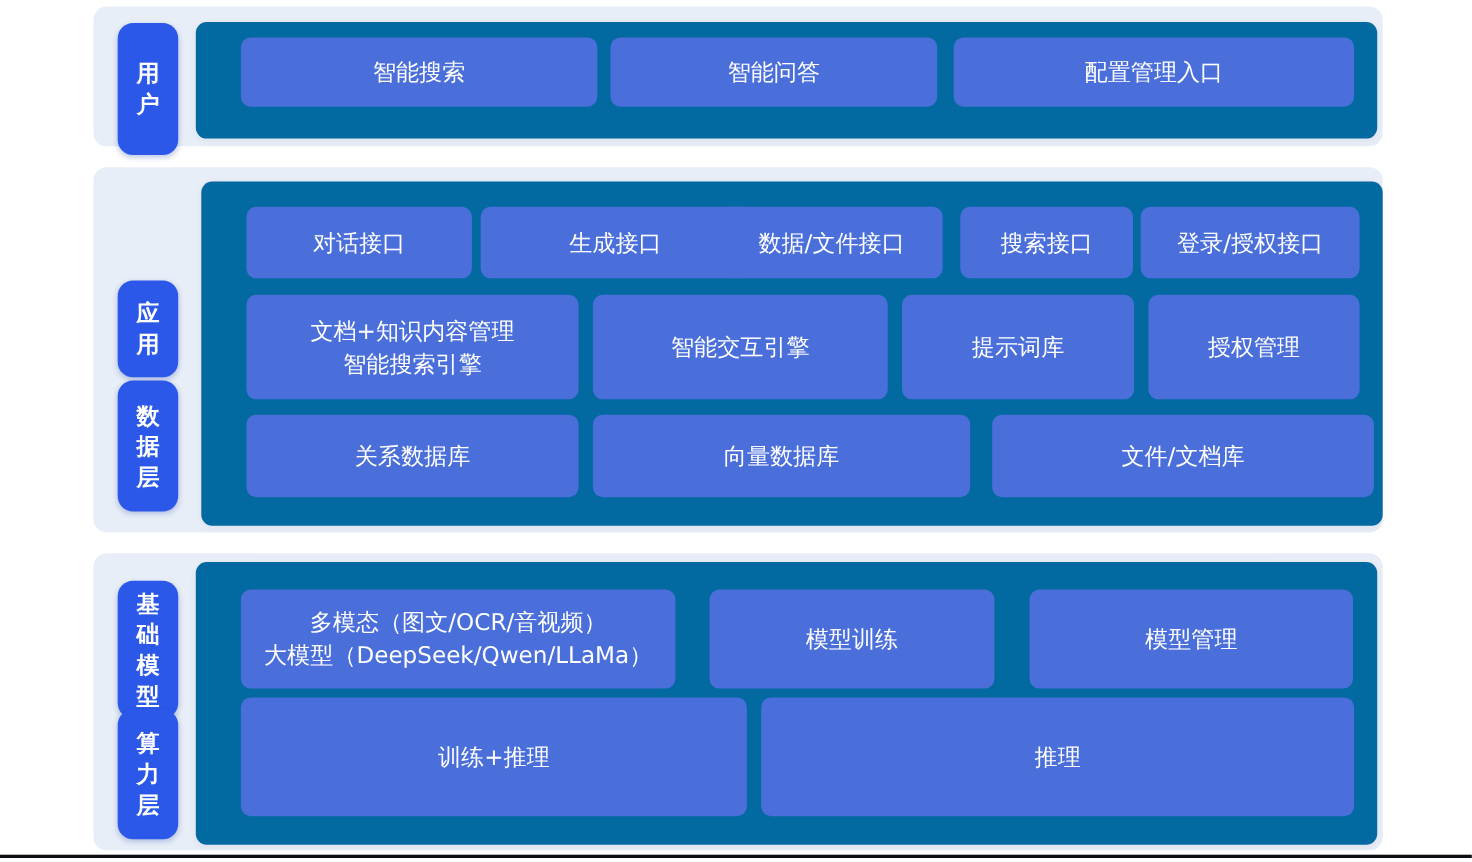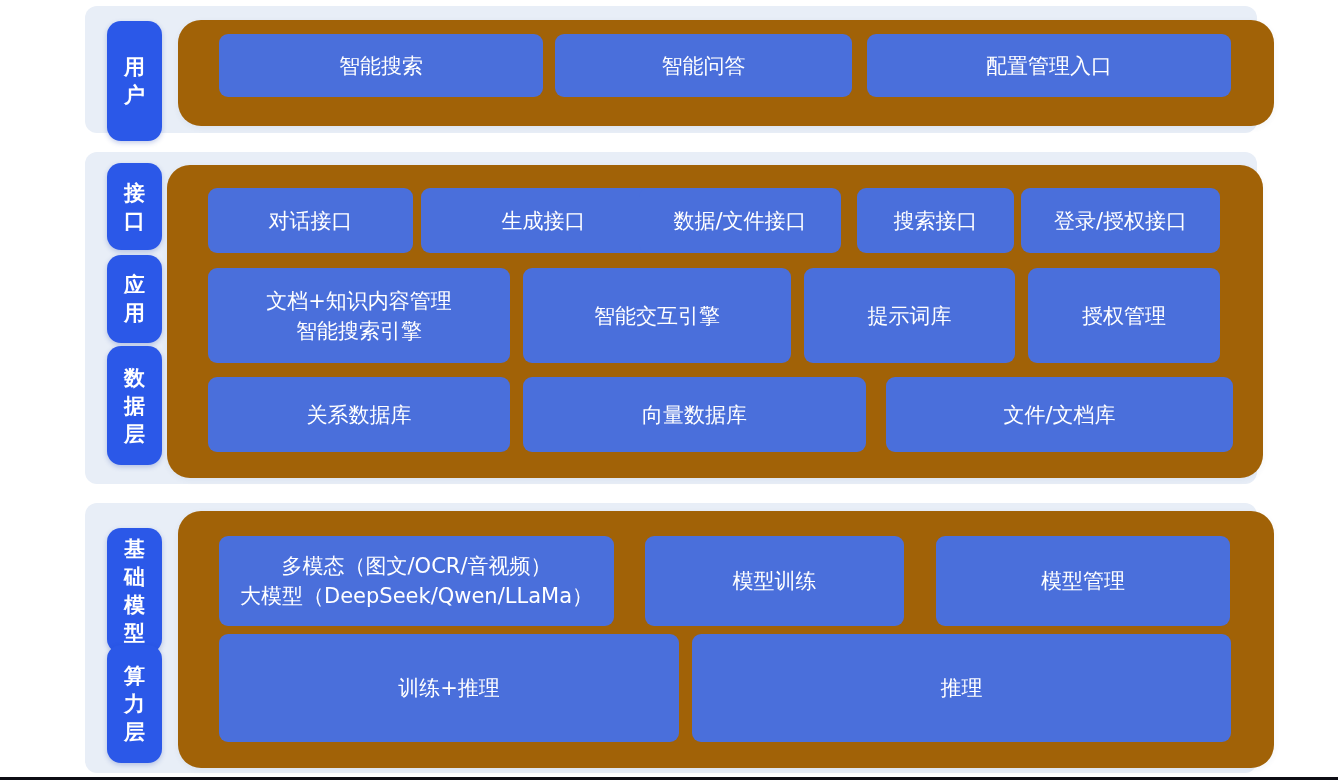--- a/index.html
+++ b/index.html
@@ -7,23 +7,22 @@
   body{
     width:1338px;height:784px;background:#ffffff;position:relative;overflow:hidden;
     font-family:"DejaVu Sans","Liberation Sans",sans-serif;
   }
   .stage{position:absolute;inset:0;}
   .section{
     position:absolute;left:85px;width:1172px;
     background:#e8eef7;border-radius:12px;
   }
   .panel{
-    position:absolute;background:#a16207;border-radius:23px;
+    position:absolute;background:#0369a1;border-radius:10px;
     box-shadow:0 2px 6px rgba(30,60,120,0.06);
-    padding-left:22px;
   }
   .pill{
     position:absolute;left:22px;width:55px;
     background:#2b58e8;border-radius:14px;color:#ffffff;
     display:flex;align-items:center;justify-content:center;
     font-weight:bold;font-size:21px;line-height:28px;text-align:center;
     box-shadow:0 2px 5px rgba(25,60,170,0.25);
   }
   .pill span{display:block;width:24px;word-break:break-all;}
   .block{
@@ -52,30 +51,27 @@
       <div class="block" style="left:377px;top:14px;width:297px;height:63px;">
         <span>智能问答</span>
       </div>
       <div class="block" style="left:689px;top:14px;width:364px;height:63px;">
         <span>配置管理入口</span>
       </div>
     </div>
   </section>
 
   <section class="section" style="top:152px;height:332px;">
-    <div class="pill" style="top:11px;height:87px;">
-      <span>接口</span>
-    </div>
     <div class="pill" style="top:103px;height:88px;">
       <span>应用</span>
     </div>
     <div class="pill" style="top:194px;height:119px;">
       <span>数据层</span>
     </div>
-    <div class="panel" style="left:82px;top:13px;width:1074px;height:313px;">
+    <div class="panel" style="left:98px;top:13px;width:1074px;height:313px;">
 
       <div class="block" style="left:41px;top:23px;width:205px;height:65px;">
         <span>对话接口</span>
       </div>
       <div class="block" style="left:254px;top:23px;width:245px;height:65px;">
         <span>生成接口</span>
       </div>
       <div class="block" style="left:472px;top:23px;width:202px;height:65px;">
         <span>数据/文件接口</span>
       </div>

